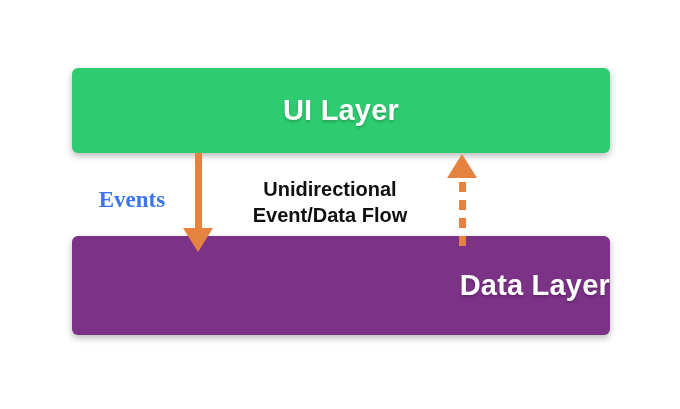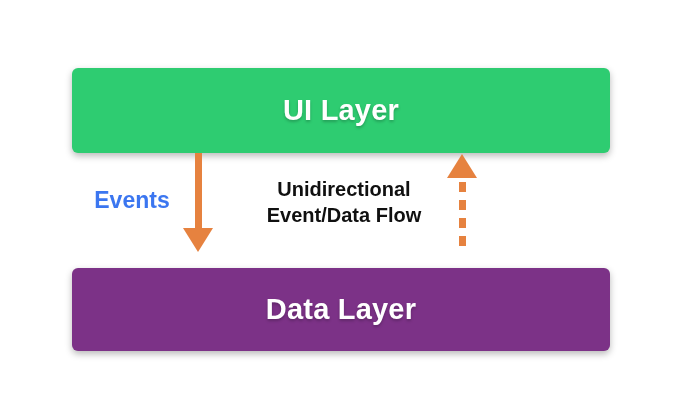--- a/index.html
+++ b/index.html
@@ -29,23 +29,24 @@
     border-radius: 6px;
     box-shadow: 0 3px 7px rgba(0,0,0,0.28);
     text-shadow: 0 2px 3px rgba(0,0,0,0.22);
   }
   .layer-box.ui {
     top: 68px;
     height: 85px;
     background: var(--green, #2ecc71);
   }
   .layer-box.data {
-    top: 268px;
-    height: 83px;
+    top: 236px;
+    height: 99px;
     background: var(--purple, #7c3287);
+    justify-content: flex-end;
   }
   .arrow-line-solid {
     position: absolute;
     left: 195px;
     top: 153px;
     width: 7px;
     height: 77px;
     background: var(--orange, #e6823f);
   }
   .arrow-head-down {
@@ -83,26 +84,27 @@
     );
   }
   .side-label {
     position: absolute;
     top: 187px;
     width: 140px;
     text-align: center;
     font-size: 23px;
     font-weight: 700;
     color: var(--blue, #3b76f0);
+    font-family: Liberation Serif, serif;
   }
   .side-label.events { left: 62px; }
   .side-label.stream { left: 472px; }
   .caption {
     position: absolute;
-    left: 234px;
+    left: 220px;
     top: 176px;
     width: 220px;
     text-align: center;
     font-size: 20px;
     font-weight: 700;
     line-height: 1.32;
     color: var(--ink, #101010);
     white-space: pre-line;
   }
 </style>

